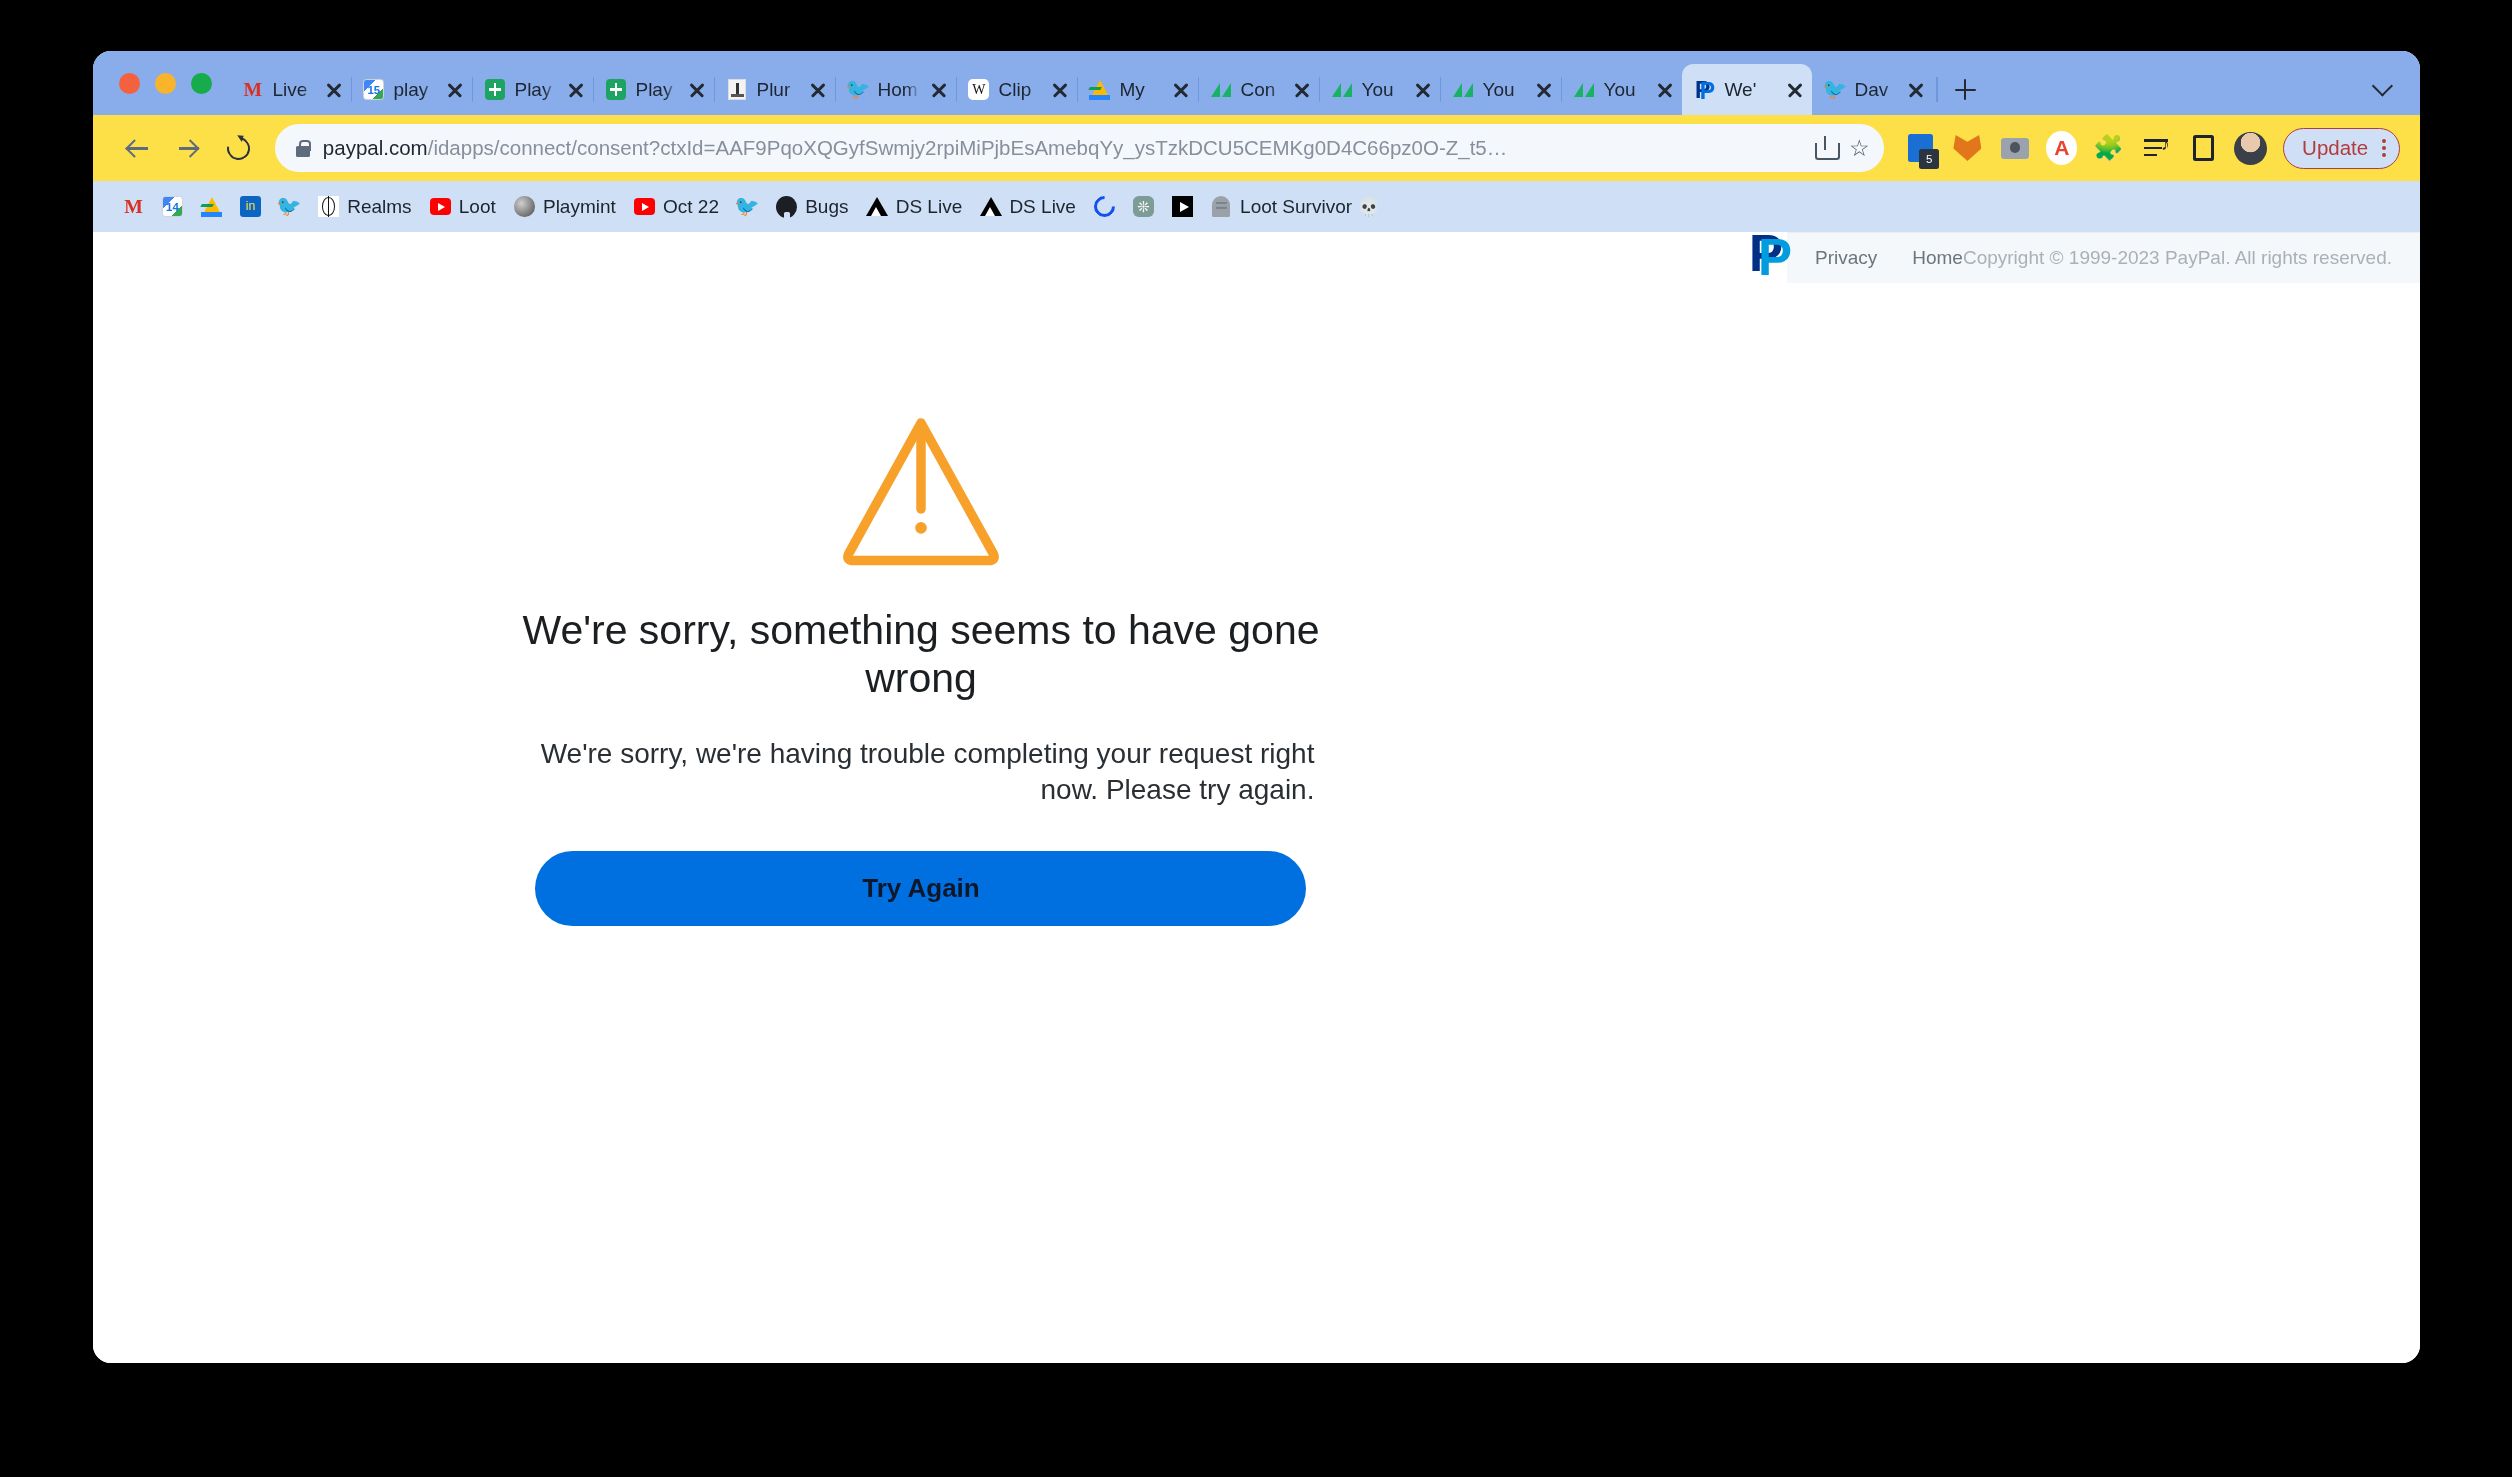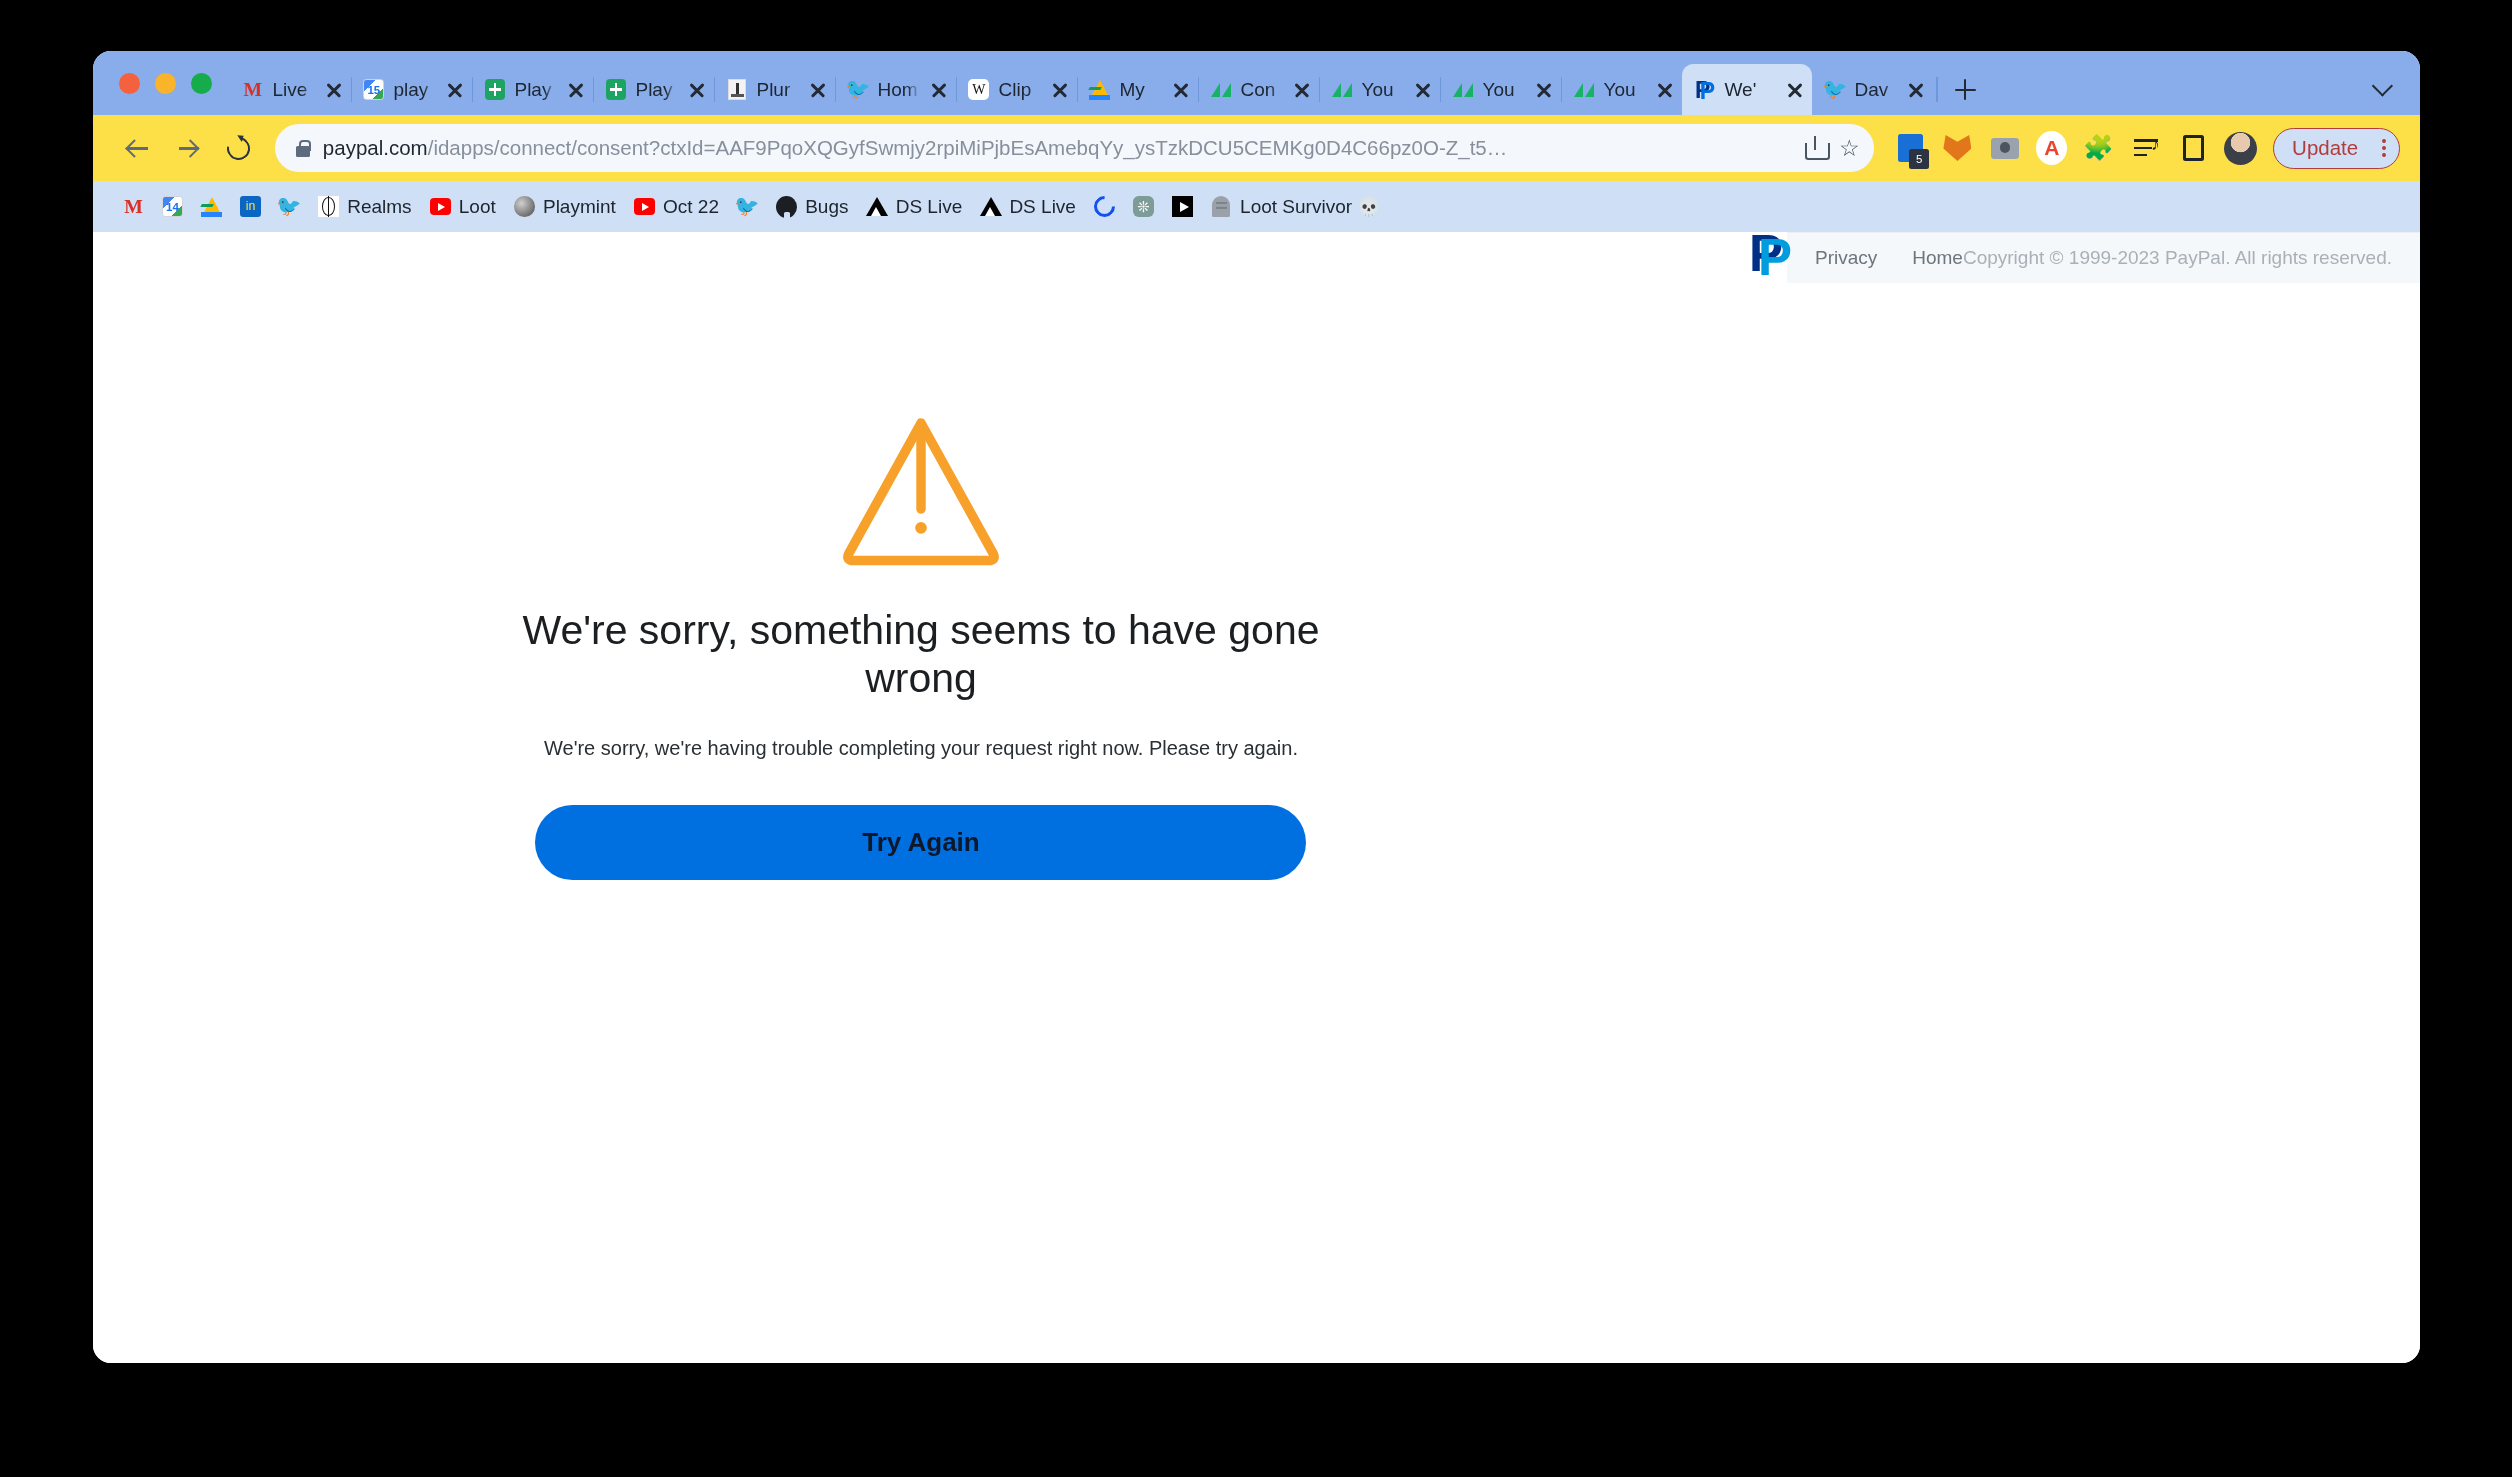--- a/index.html
+++ b/index.html
@@ -297,21 +297,21 @@
   }
   .ext-panel {
     width: 21px; height: 26px; border: 3.3px solid #1d242d; border-radius: 2.5px;
   }
   .ext-avatar {
     width: 33px; height: 33px; border-radius: 50%;
     background: radial-gradient(circle at 50% 32%, #e8c9ad 0 34%, #3a3f48 36% 100%);
   }
   .update {
     height: 41px; border: 1.6px solid #b43b3b; border-radius: 20.5px;
-    display: flex; align-items: center; gap: 24px;
+    display: flex; align-items: center; gap: 14px;
     padding: 0 13px 0 18px; margin-left: 8.2px; flex: 0 0 auto;
     background: #cedff6;
   }
   .update-label { color: #b43b3b; font-size: 20.5px; }
   .kebab { display: flex; flex-direction: column; gap: 3.3px; }
   .kebab i { width: 4.1px; height: 4.1px; border-radius: 50%; background: #b43b3b; }
   
   .bookmarks {
     height: 51px; background: #cedff6;
     display: flex; align-items: center; gap: 0;
@@ -414,21 +414,21 @@
     align-items: center;
     padding-top: 176px;
   }
   .warn-tri { width: 172px; height: 164px; }
   .err-title {
     font-size: 41px; color: #1b1f22;
     text-align: center; line-height: 1.18;
     max-width: 820px; margin-top: 34px; font-weight: normal;
   }
   .err-body {
-    font-size: 20px; color: #2a2f34;
+    font-size: 28px; color: #2a2f34;
     text-align: right; line-height: 1.28;
     max-width: 787px; margin-top: 33px;
   }
   .try-again {
     margin-top: 44px;
     width: 771px; height: 75px;
     background: #0070e0; color: #0f172a;
     border: none; border-radius: 38px;
     font-size: 26px; font-weight: bold;
     font-family: "Liberation Sans", sans-serif;

